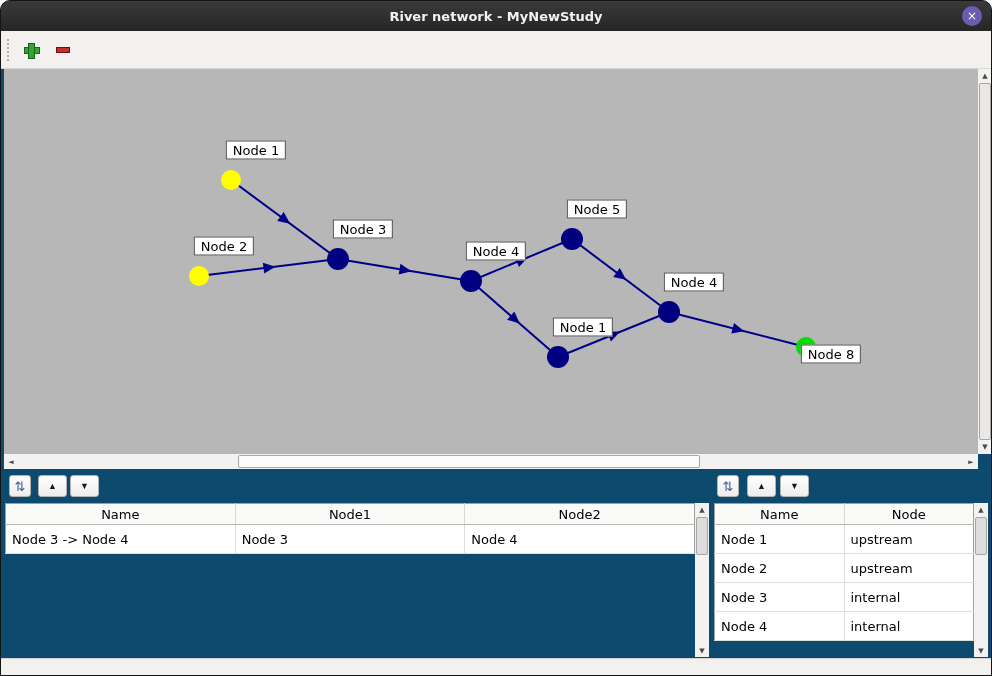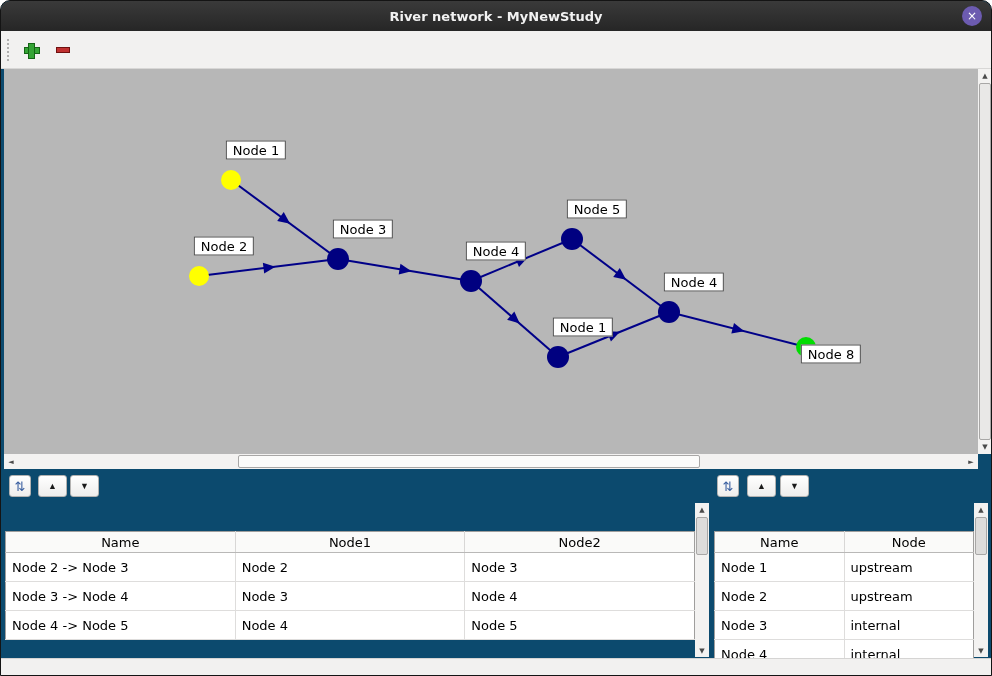--- a/index.html
+++ b/index.html
@@ -88,21 +88,21 @@
     display:flex;align-items:center;justify-content:center;cursor:pointer;padding:0;
     font-size:9px;color:#1a1a1a;
   }
   .tbtn .sort-glyph{font-size:13px;color:#3a5fa0;line-height:1;}
   .tbtn-sm{width:22px;}
   .tbtn-md{width:29px;}
 
   
   table.data-table{
     position:absolute;border-collapse:collapse;table-layout:fixed;
-    background:#ffffff;border:1px solid #9f9e9d;font-size:13px;color:#000;margin-top:28px;
+    background:#ffffff;border:1px solid #9f9e9d;font-size:13px;color:#000;
   }
   table.data-table th{
     height:21px;font-weight:normal;text-align:center;background:#fafaf9;
     border-bottom:1px solid #b9b8b7;border-right:1px solid #d8d7d6;
   }
   table.data-table td{
     height:29px;padding:0 6px;text-align:left;vertical-align:middle;
     border-right:1px solid #dedddc;border-bottom:1px solid #dedddc;
     white-space:nowrap;overflow:hidden;
   }
@@ -218,33 +218,23 @@
   <table class="data-table reaches-table" data-table="reaches_table">
       <thead>
         <tr>
           <th>Name</th>
           <th>Node1</th>
           <th>Node2</th>
         </tr>
       </thead>
       <tbody>
         <tr>
-          <td>Node 2 -&gt; Node 3</td>
-          <td>Node 2</td>
-          <td>Node 3</td>
-        </tr>
-        <tr>
           <td>Node 3 -&gt; Node 4</td>
           <td>Node 3</td>
           <td>Node 4</td>
-        </tr>
-        <tr>
-          <td>Node 4 -&gt; Node 5</td>
-          <td>Node 4</td>
-          <td>Node 5</td>
         </tr>
       </tbody>
     </table>
   <div class="scrollbar table-vscroll left-vscroll">
     <div class="sb-btn sb-up">
         <span>▲</span>
       </div>
     <div class="sb-thumb"></div>
     <div class="sb-btn sb-down">
         <span>▼</span>

